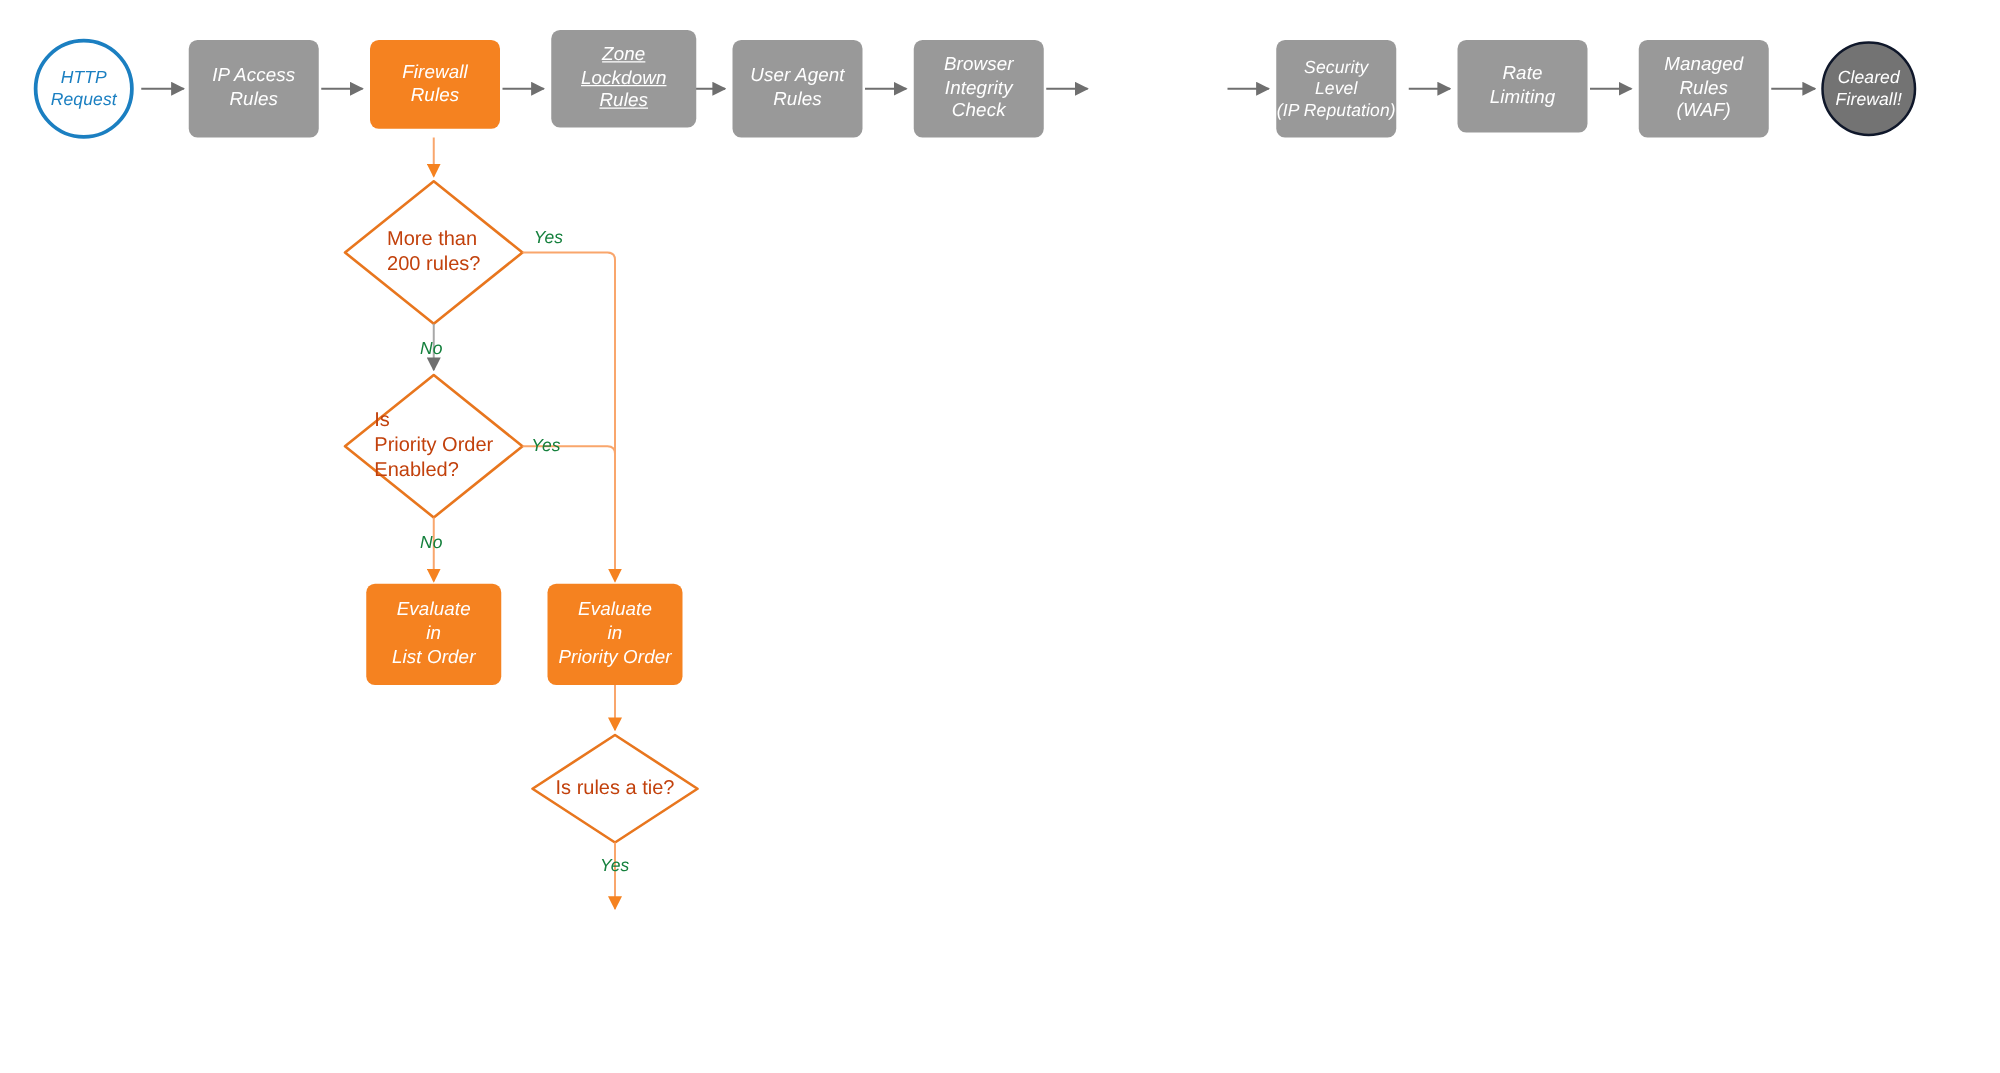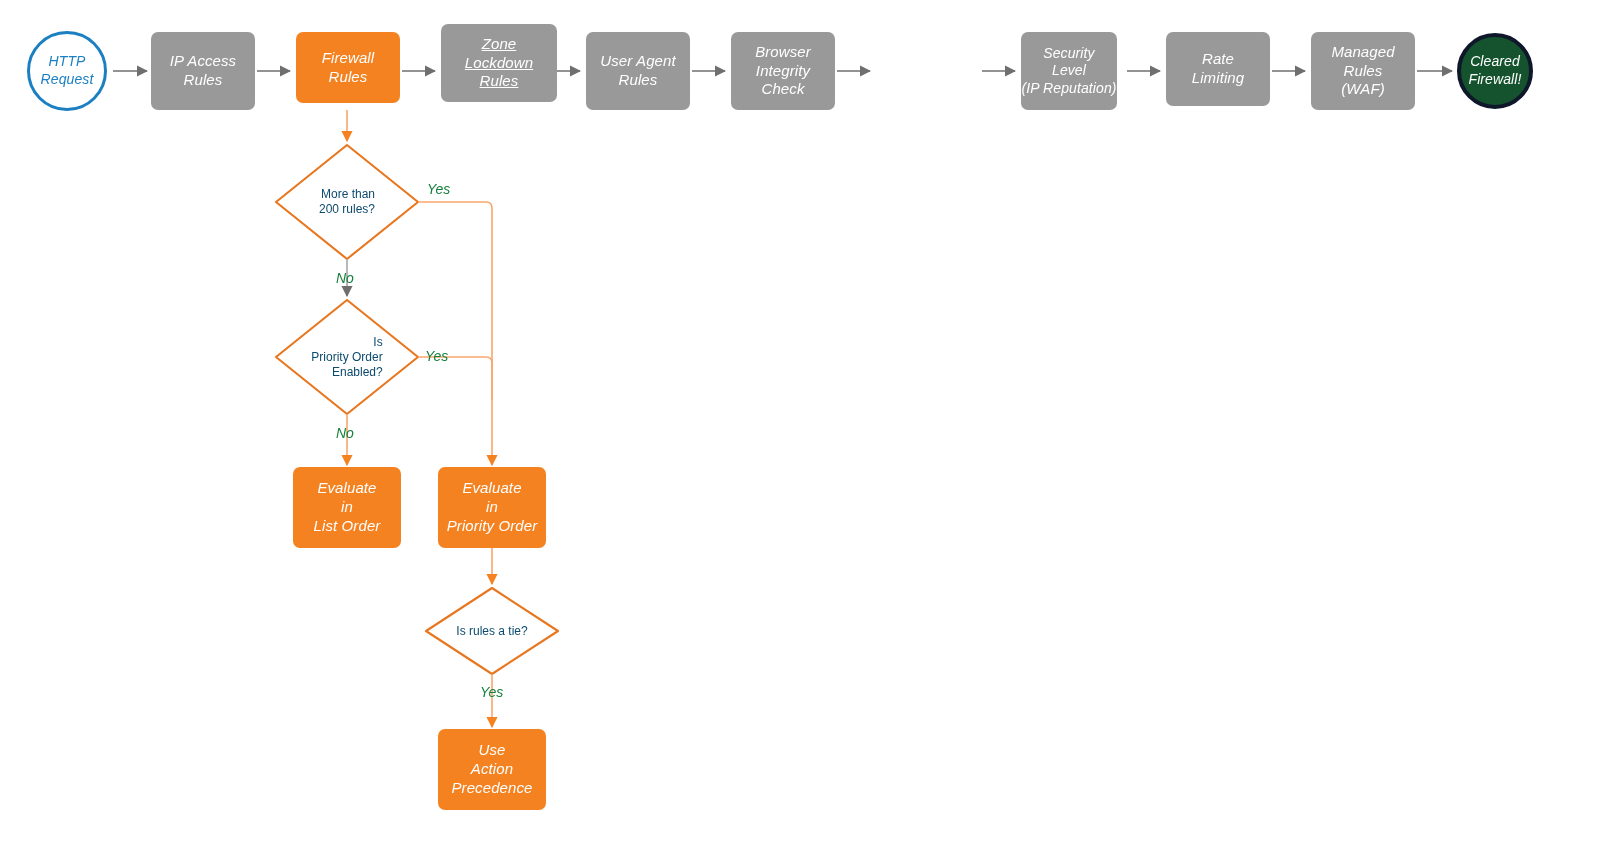--- a/index.html
+++ b/index.html
@@ -57,35 +57,35 @@
     font-weight: normal;
     font-size: 14px;
     letter-spacing: 0.1px;
   }
   .circle.start {
     background: #ffffff;
     border: 3px solid #1B7FC1;
     color: #1B7FC1;
   }
   .circle.end {
-    background: #14532d;
-    border: 4px solid #0f172a;
+    background: #737373;
+    border: 2px solid #0f172a;
     color: #ffffff;
   }
 
   
   .diamond-label {
     position: absolute;
     display: flex;
     align-items: center;
     justify-content: center;
-    text-align: right;
+    text-align: left;
     white-space: pre-line;
-    font-size: 12px;
-    color: #0c4a6e;
+    font-size: 16px;
+    color: #c2410c;
     line-height: 1.25;
   }
 
   
   .edge-label {
     position: absolute;
     font-style: italic;
     font-size: 14px;
     color: #15803d;
     white-space: nowrap;
@@ -185,23 +185,20 @@
   <div class="diamond-label" style="left:430px; top:614px; width:124px; height:34px;">Is rules a tie?</div>
 
   <div class="node box orange" style="left:293px; top:467px; width:108px; height:81px;">Evaluate
 in
 List Order</div>
 
   <div class="node box orange" style="left:438px; top:467px; width:108px; height:81px;">Evaluate
 in
 Priority Order</div>
 
-  <div class="node box orange" style="left:438px; top:729px; width:108px; height:81px;">Use
-Action
-Precedence</div>
 
   <div class="edge-label" style="left:427px; top:181px;">Yes</div>
 
   <div class="edge-label" style="left:336px; top:270px;">No</div>
 
   <div class="edge-label" style="left:425px; top:348px;">Yes</div>
 
   <div class="edge-label" style="left:336px; top:425px;">No</div>
 
   <div class="edge-label" style="left:480px; top:684px;">Yes</div>

